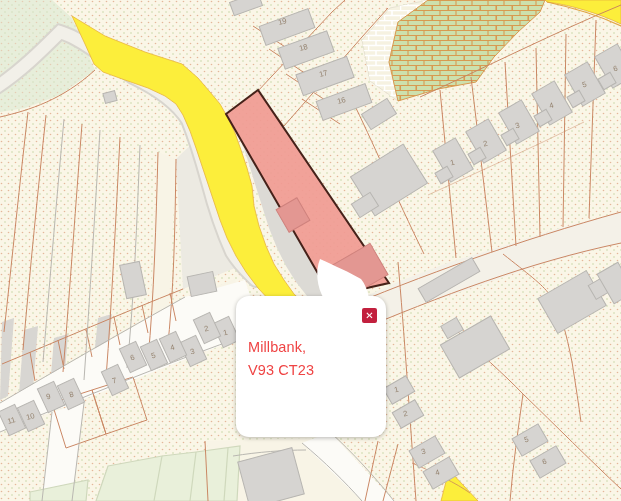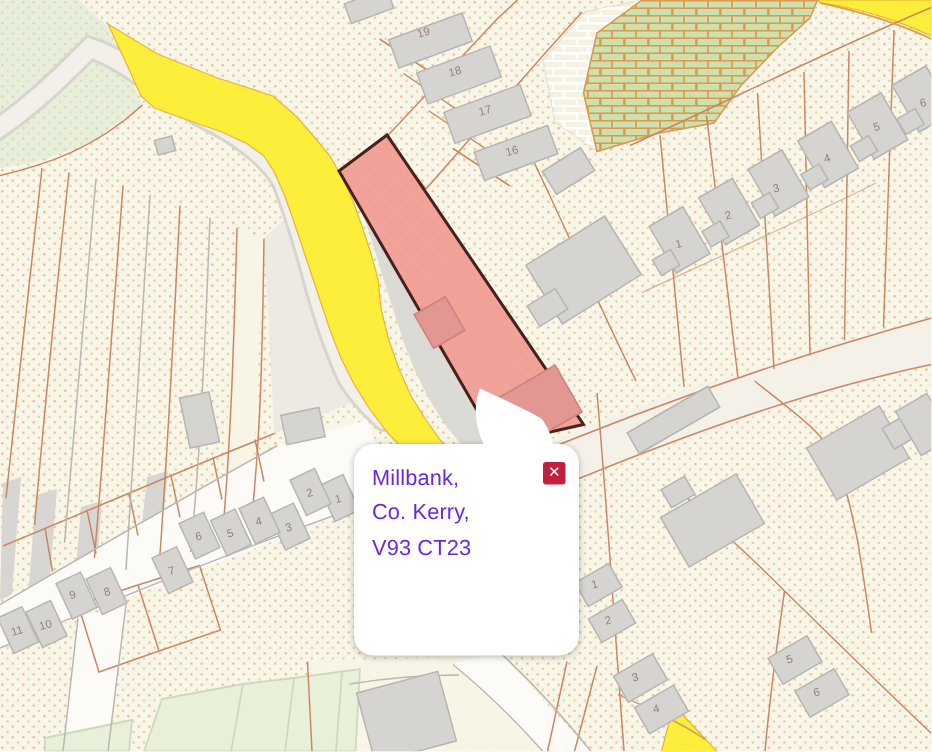--- a/index.html
+++ b/index.html
@@ -3,21 +3,21 @@
 <meta charset="utf-8">
 <style>
   html,body{margin:0;padding:0;background:#fff;}
   .stage{position:relative;width:621px;height:501px;overflow:hidden;
          font-family:"Liberation Sans",sans-serif;cursor:grab;background:#faf6e7;}
   .stage svg.mapsvg{position:absolute;left:0;top:0;}
   .tailsvg{position:absolute;left:303px;top:253px;z-index:11;}
   .popup{position:absolute;left:236px;top:296px;width:150px;height:141px;
          background:#ffffff;border-radius:13px;box-shadow:0 1px 4px rgba(0,0,0,.28);
          z-index:10;box-sizing:border-box;padding:12px 8px 0 12px;}
-  .addr{font-size:14.5px;line-height:23.4px;color:#6d28d9;letter-spacing:.1px;}
+  .addr{font-size:14.5px;line-height:23.4px;color:#ef4444;letter-spacing:.1px;margin-top:28px;}
   .close-btn{position:absolute;right:9px;top:12px;width:15px;height:15px;border:none;
          background:#c2203e;color:#fff;border-radius:2px;padding:0;margin:0;
          font-size:10px;line-height:15px;text-align:center;cursor:pointer;
          font-family:"DejaVu Sans",sans-serif;font-weight:700;}
   text.bnum{font-family:"Liberation Sans",sans-serif;font-size:7.6px;fill:#94826e;}
 </style>
 </head>
 <body>
 
 <div class="stage">
@@ -219,17 +219,16 @@
 </svg>
 
 <svg class="tailsvg" width="75" height="50">
   <path d="M21,46 C14,34 12,18 17,6 C30,12 48,20 58,26 C62,31 65,38 66,46 Z" fill="#ffffff"></path>
 </svg>
 
 <div class="popup">
   <button class="close-btn">✕</button>
   <div class="addr">
     <div>Millbank,</div>
-    <div>Co. Kerry,</div>
     <div>V93 CT23</div>
   </div>
 </div>
 </div>
 
 </body></html>

